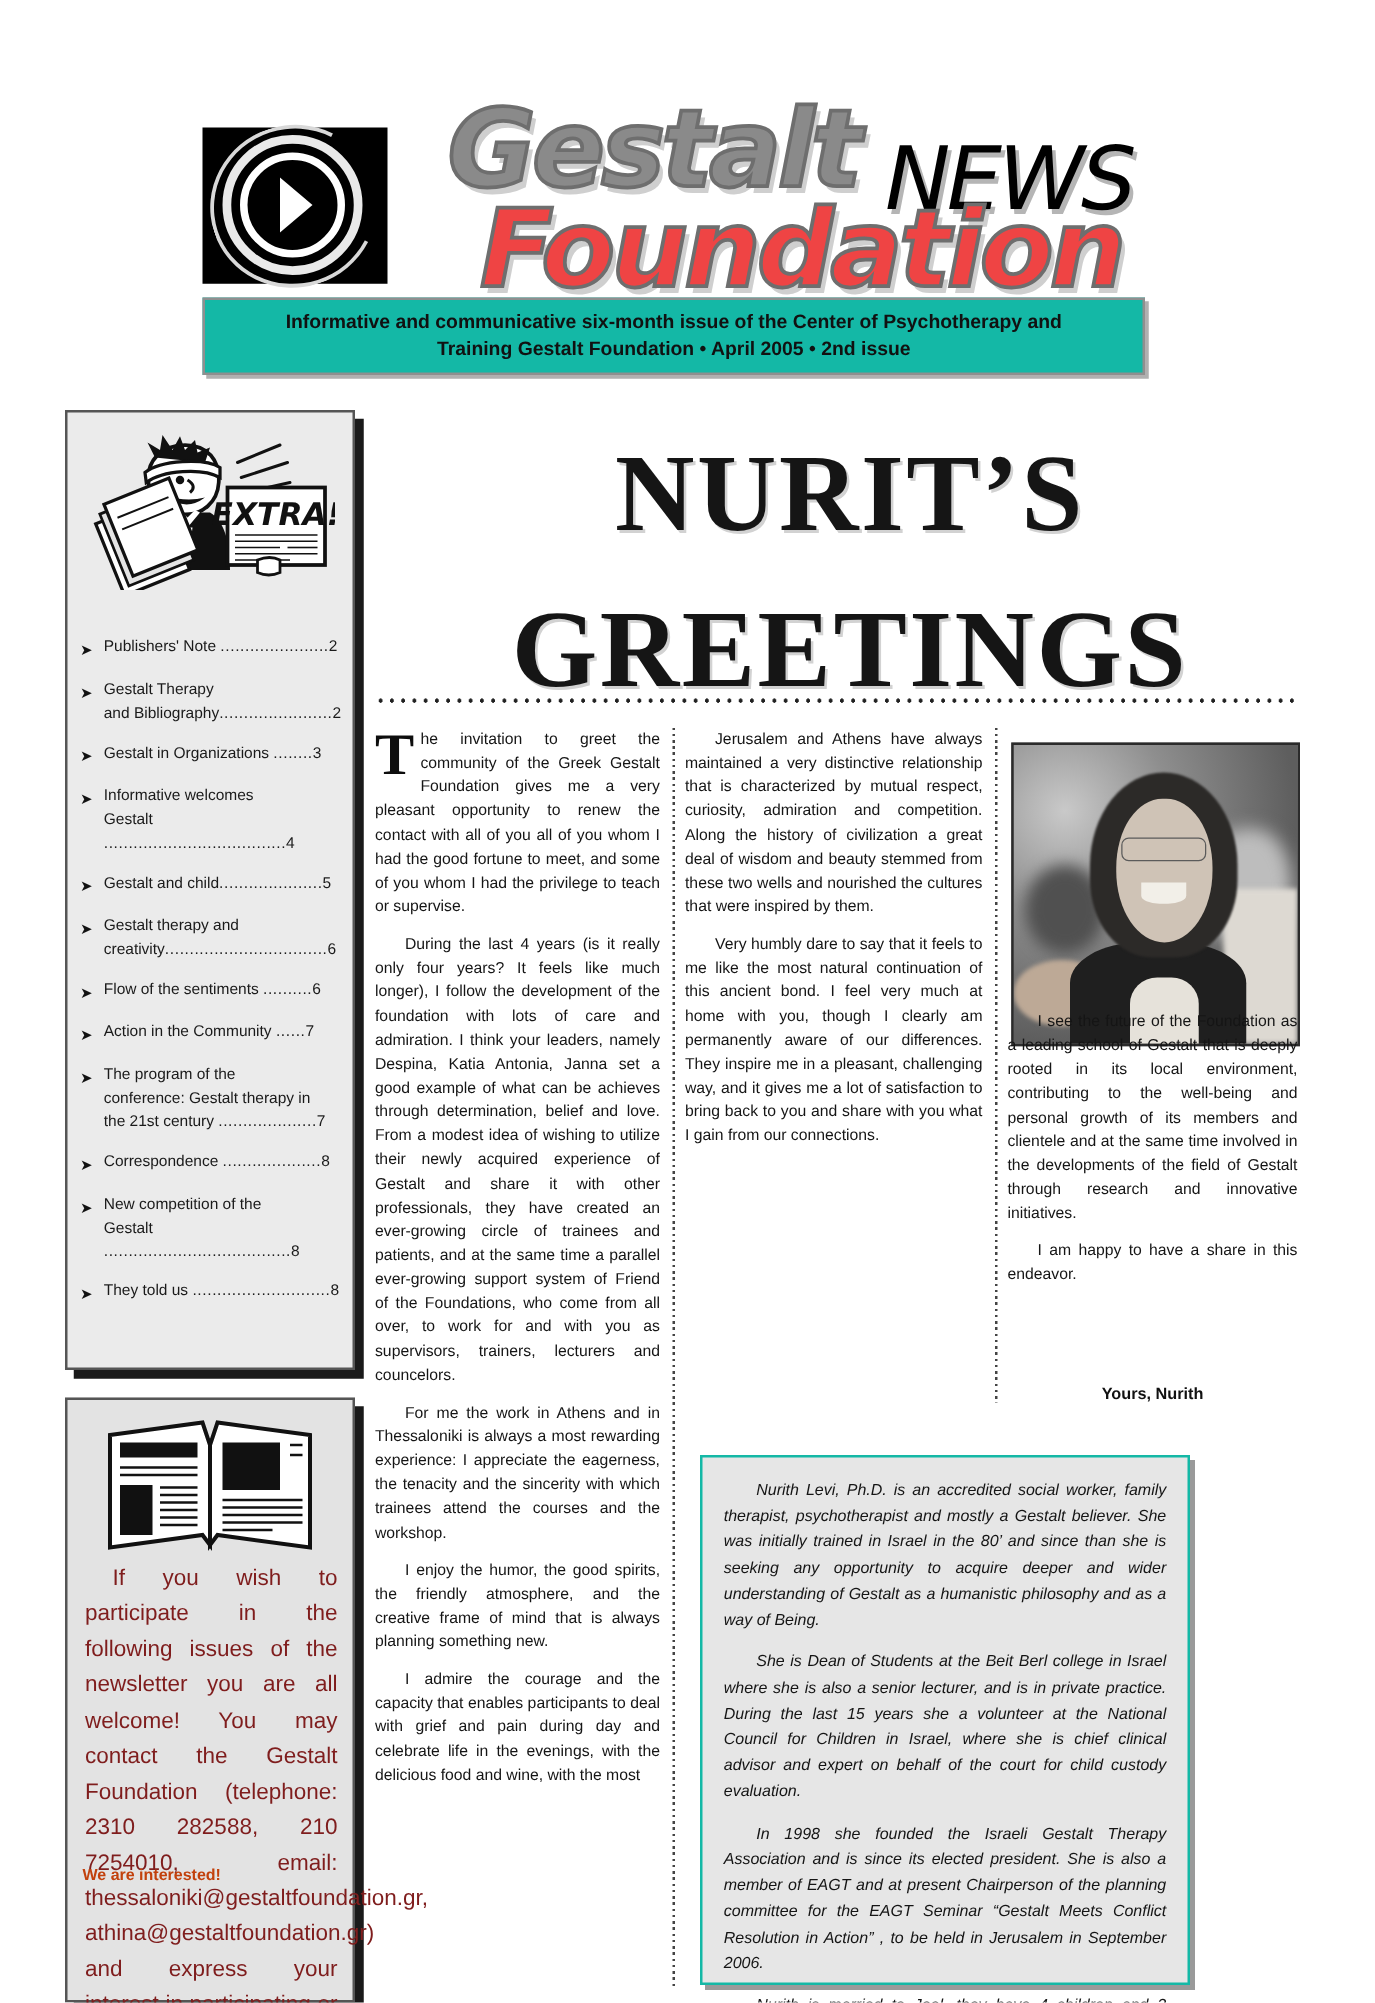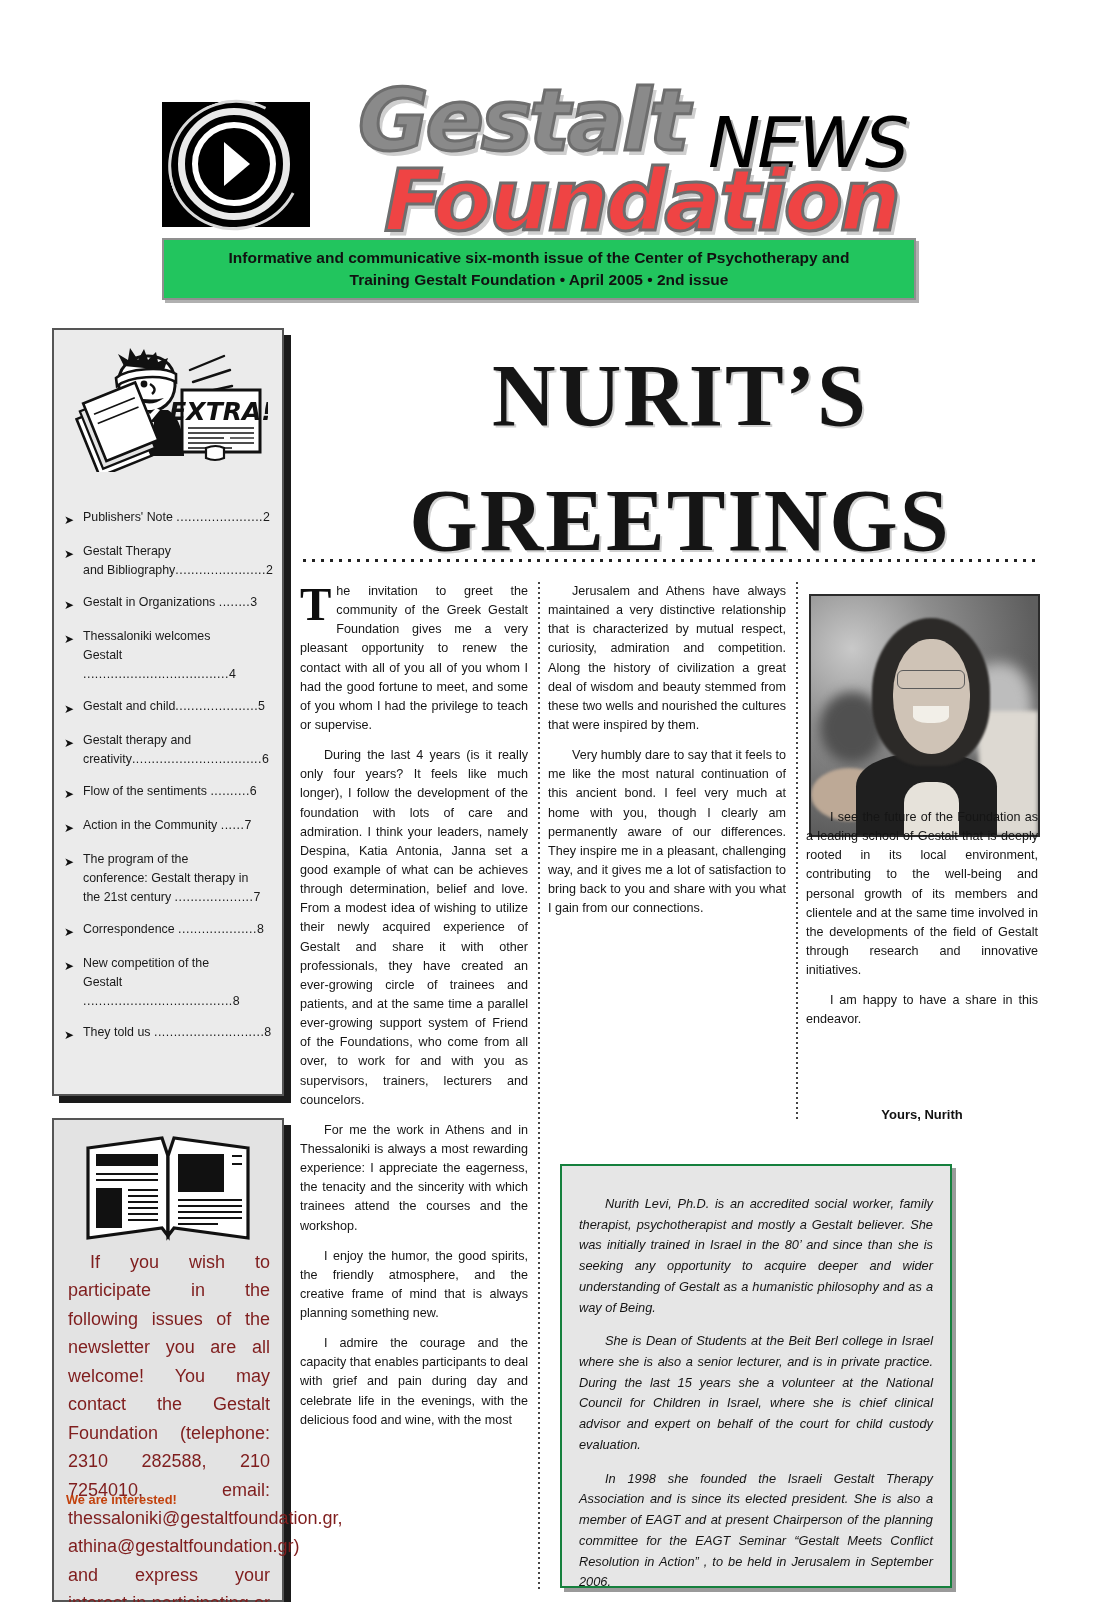--- a/index.html
+++ b/index.html
@@ -69,21 +69,21 @@
     color: #ef4444;
     letter-spacing: -3px;
     text-shadow: 4px 5px 0 #cfcfcf;
     margin-left: 34px;
     -webkit-text-stroke: 3px #6e6e6e;
   }
 
   
   .subtitle-banner {
     position: absolute; left: 162px; top: 238px; width: 754px; height: 62px;
-    background: #22c55e;
+    background: #14b8a6;
     border: 2px solid #8f8f8f;
     box-shadow: 3px 3px 0 #b0b0b0;
     display: flex; align-items: center; justify-content: center;
   }
   .subtitle-text {
     text-align: center;
     font-size: 15.5px; font-weight: bold; color: #111;
     line-height: 1.45;
     font-family: "Liberation Sans", sans-serif;
   }
@@ -236,23 +236,23 @@
 
   .signature {
     position: absolute; left: 806px; top: 1107px; width: 232px;
     text-align: center; font-size: 13px; font-weight: bold; color: #111;
   }
 
   
   .bio-box {
     position: absolute; left: 560px; top: 1164px; width: 392px; height: 424px;
     background: #e6e6e6;
-    border: 2px solid #15803d;
+    border: 2px solid #14b8a6;
     box-shadow: 4px 4px 0 #9a9a9a;
-    padding: 28px 17px;
+    padding: 16px 17px;
   }
   .bio-box p {
     font-size: 12.8px; font-style: italic; color: #151515;
     line-height: 1.62; text-align: justify; text-indent: 26px;
     margin-bottom: 13px;
   }
 
   
   svg { display: block; }
 </style>
@@ -342,21 +342,21 @@
       <span class="toc-label"><span>Gestalt Therapy</span><br><span>and Bibliography</span><span class="dots">.......................</span><span>2</span></span>
     </div>
 
     <div class="toc-item">
       <span class="toc-arrow">➤</span>
       <span class="toc-label"><span>Gestalt in Organizations </span><span class="dots">........</span><span>3</span></span>
     </div>
 
     <div class="toc-item">
       <span class="toc-arrow">➤</span>
-      <span class="toc-label"><span>Thessaloniki welcomes</span><br><span>Gestalt </span><span class="dots">.....................................</span><span>4</span></span>
+      <span class="toc-label"><span>Informative welcomes</span><br><span>Gestalt </span><span class="dots">.....................................</span><span>4</span></span>
     </div>
 
     <div class="toc-item">
       <span class="toc-arrow">➤</span>
       <span class="toc-label"><span>Gestalt and child</span><span class="dots">.....................</span><span>5</span></span>
     </div>
 
     <div class="toc-item">
       <span class="toc-arrow">➤</span>
       <span class="toc-label"><span>Gestalt therapy and</span><br><span>creativity</span><span class="dots">.................................</span><span>6</span></span>

